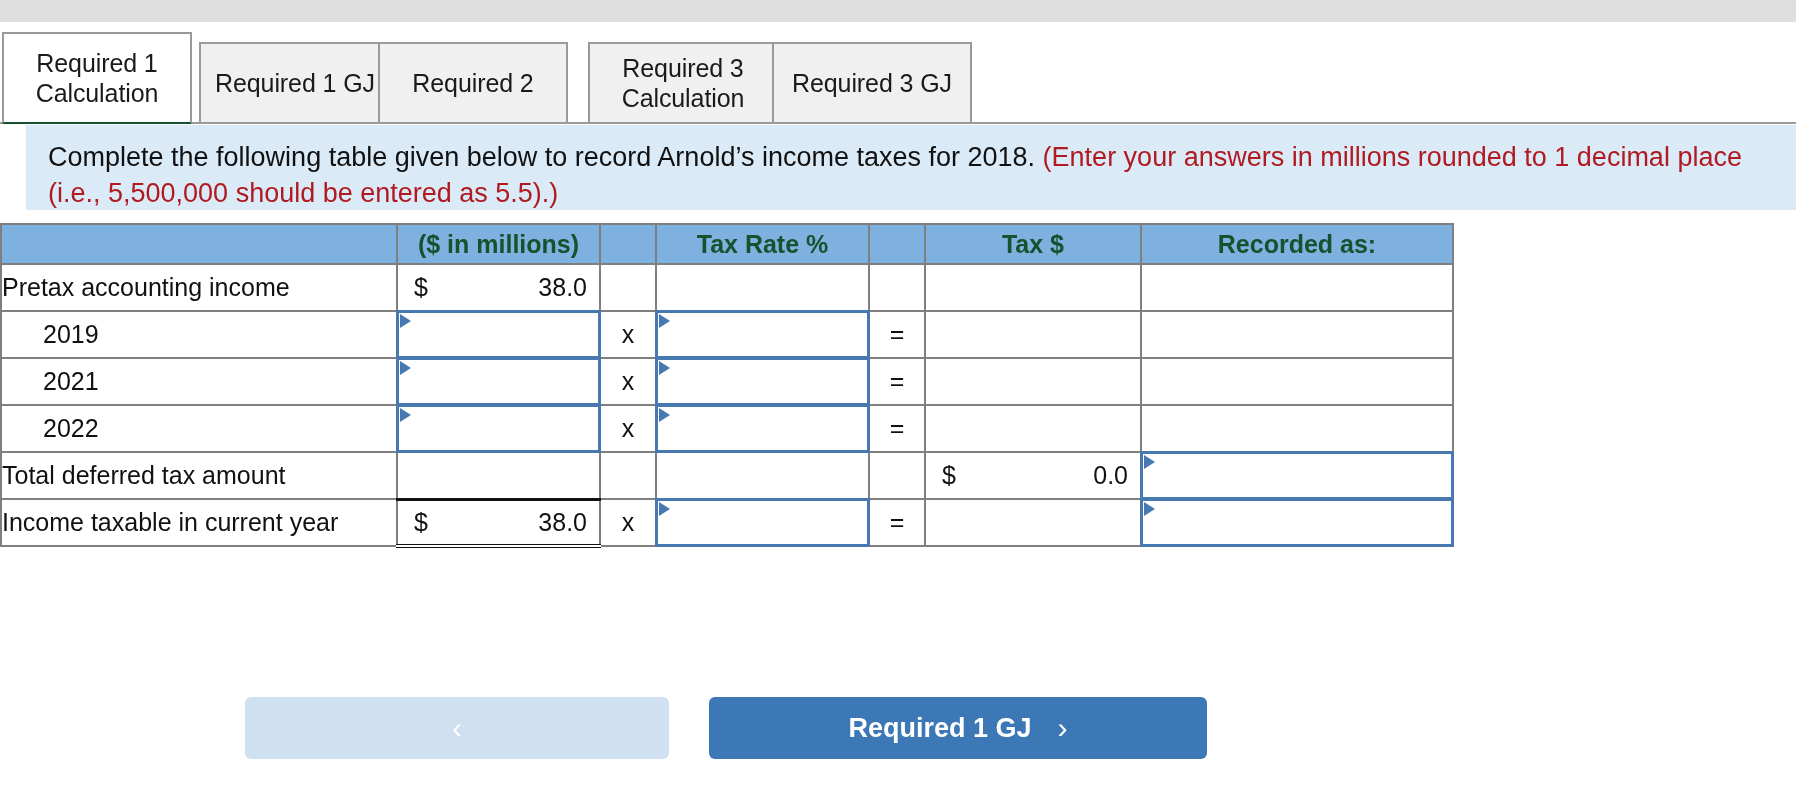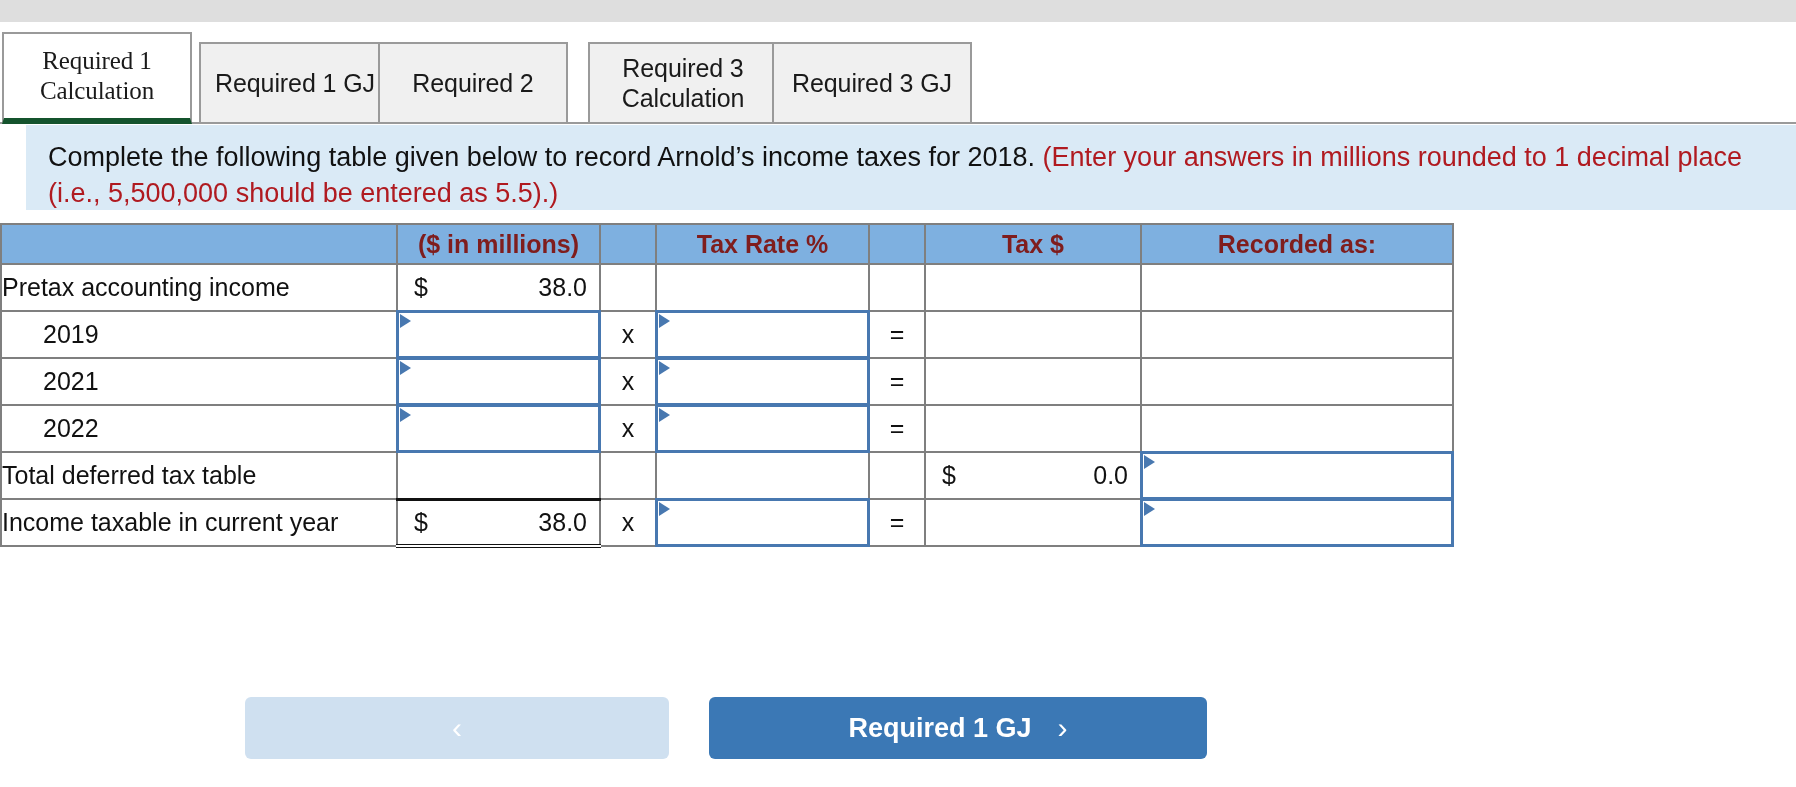--- a/index.html
+++ b/index.html
@@ -51,24 +51,23 @@
     display: flex;
     align-items: center;
     justify-content: center;
     text-align: center;
     padding: 0 10px;
     letter-spacing: -0.1px;
     z-index: 2;
   }
   .tab.active {
     background: #ffffff;
-    border-bottom: 6px solid #14532d;
+    border-bottom: 2px solid #14532d;
     z-index: 3;
     height: 92px;
-    font-family: Liberation Serif, serif;
   }
   .tab .tab-line { display: block; }
 
   
   .instructions {
     position: absolute;
     left: 0; top: 125px;
     width: 1796px;
     height: 85px;
     background: #daeaf6;
@@ -99,21 +98,21 @@
     box-sizing: border-box;
     padding: 0;
     vertical-align: middle;
   }
   table.main thead th {
     background: #7eb0e0;
     font-weight: bold;
     text-align: center;
     height: 40px;
     font-size: 25px;
-    color: #7f1d1d;
+    color: #14532d;
   }
   .c-label  { width: 396px; }
   .c-amount { width: 203px; }
   .c-opx    { width: 56px; }
   .c-rate   { width: 213px; }
   .c-opeq   { width: 56px; }
   .c-tax    { width: 216px; }
   .c-rec    { width: 312px; }
 
   td.lbl {
@@ -332,21 +331,21 @@
           <td class="op">x</td>
           <td class="inputcell">
             <span class="flag"></span>
             <input type="text" class="inputbox" style="">
           </td>
           <td class="op">=</td>
           <td></td>
           <td></td>
         </tr>
         <tr>
-          <td class="lbl">Total deferred tax table</td>
+          <td class="lbl">Total deferred tax amount</td>
           <td></td>
           <td class="op"></td>
           <td></td>
           <td class="op"></td>
           <td class="money-cell">
             <div class="money">
               <span>$</span>
               <span>0.0</span>
             </div>
           </td>

